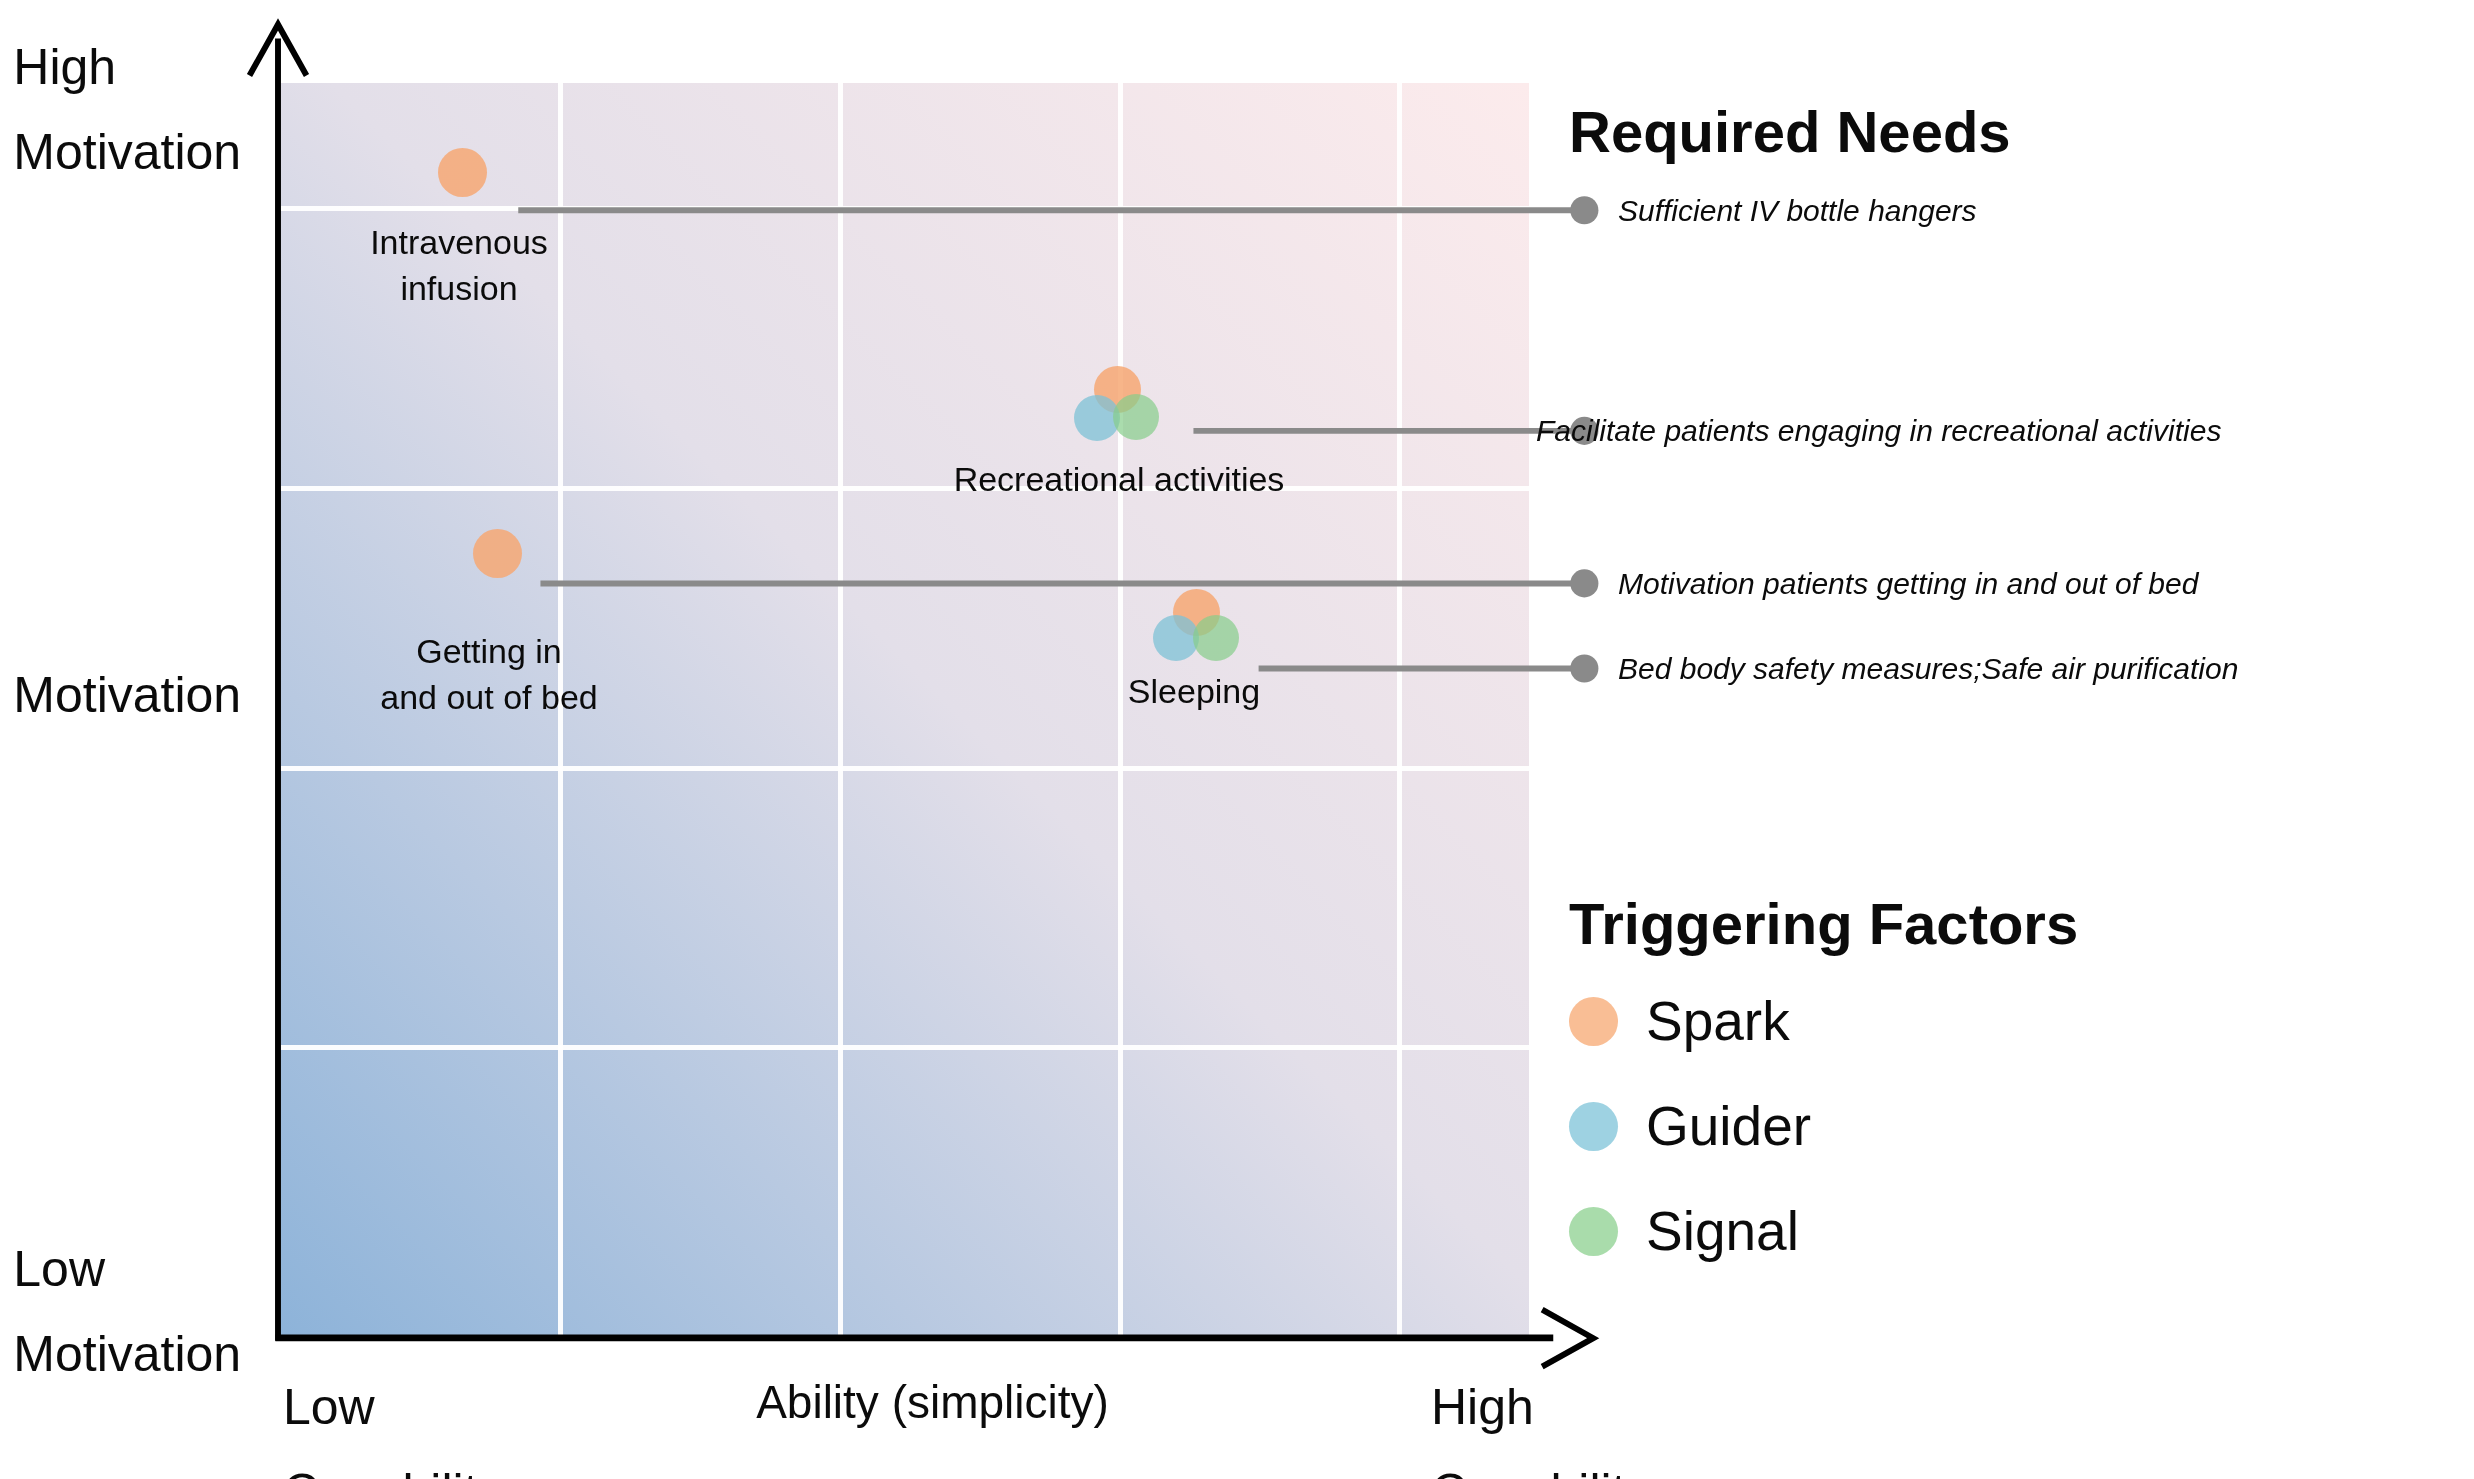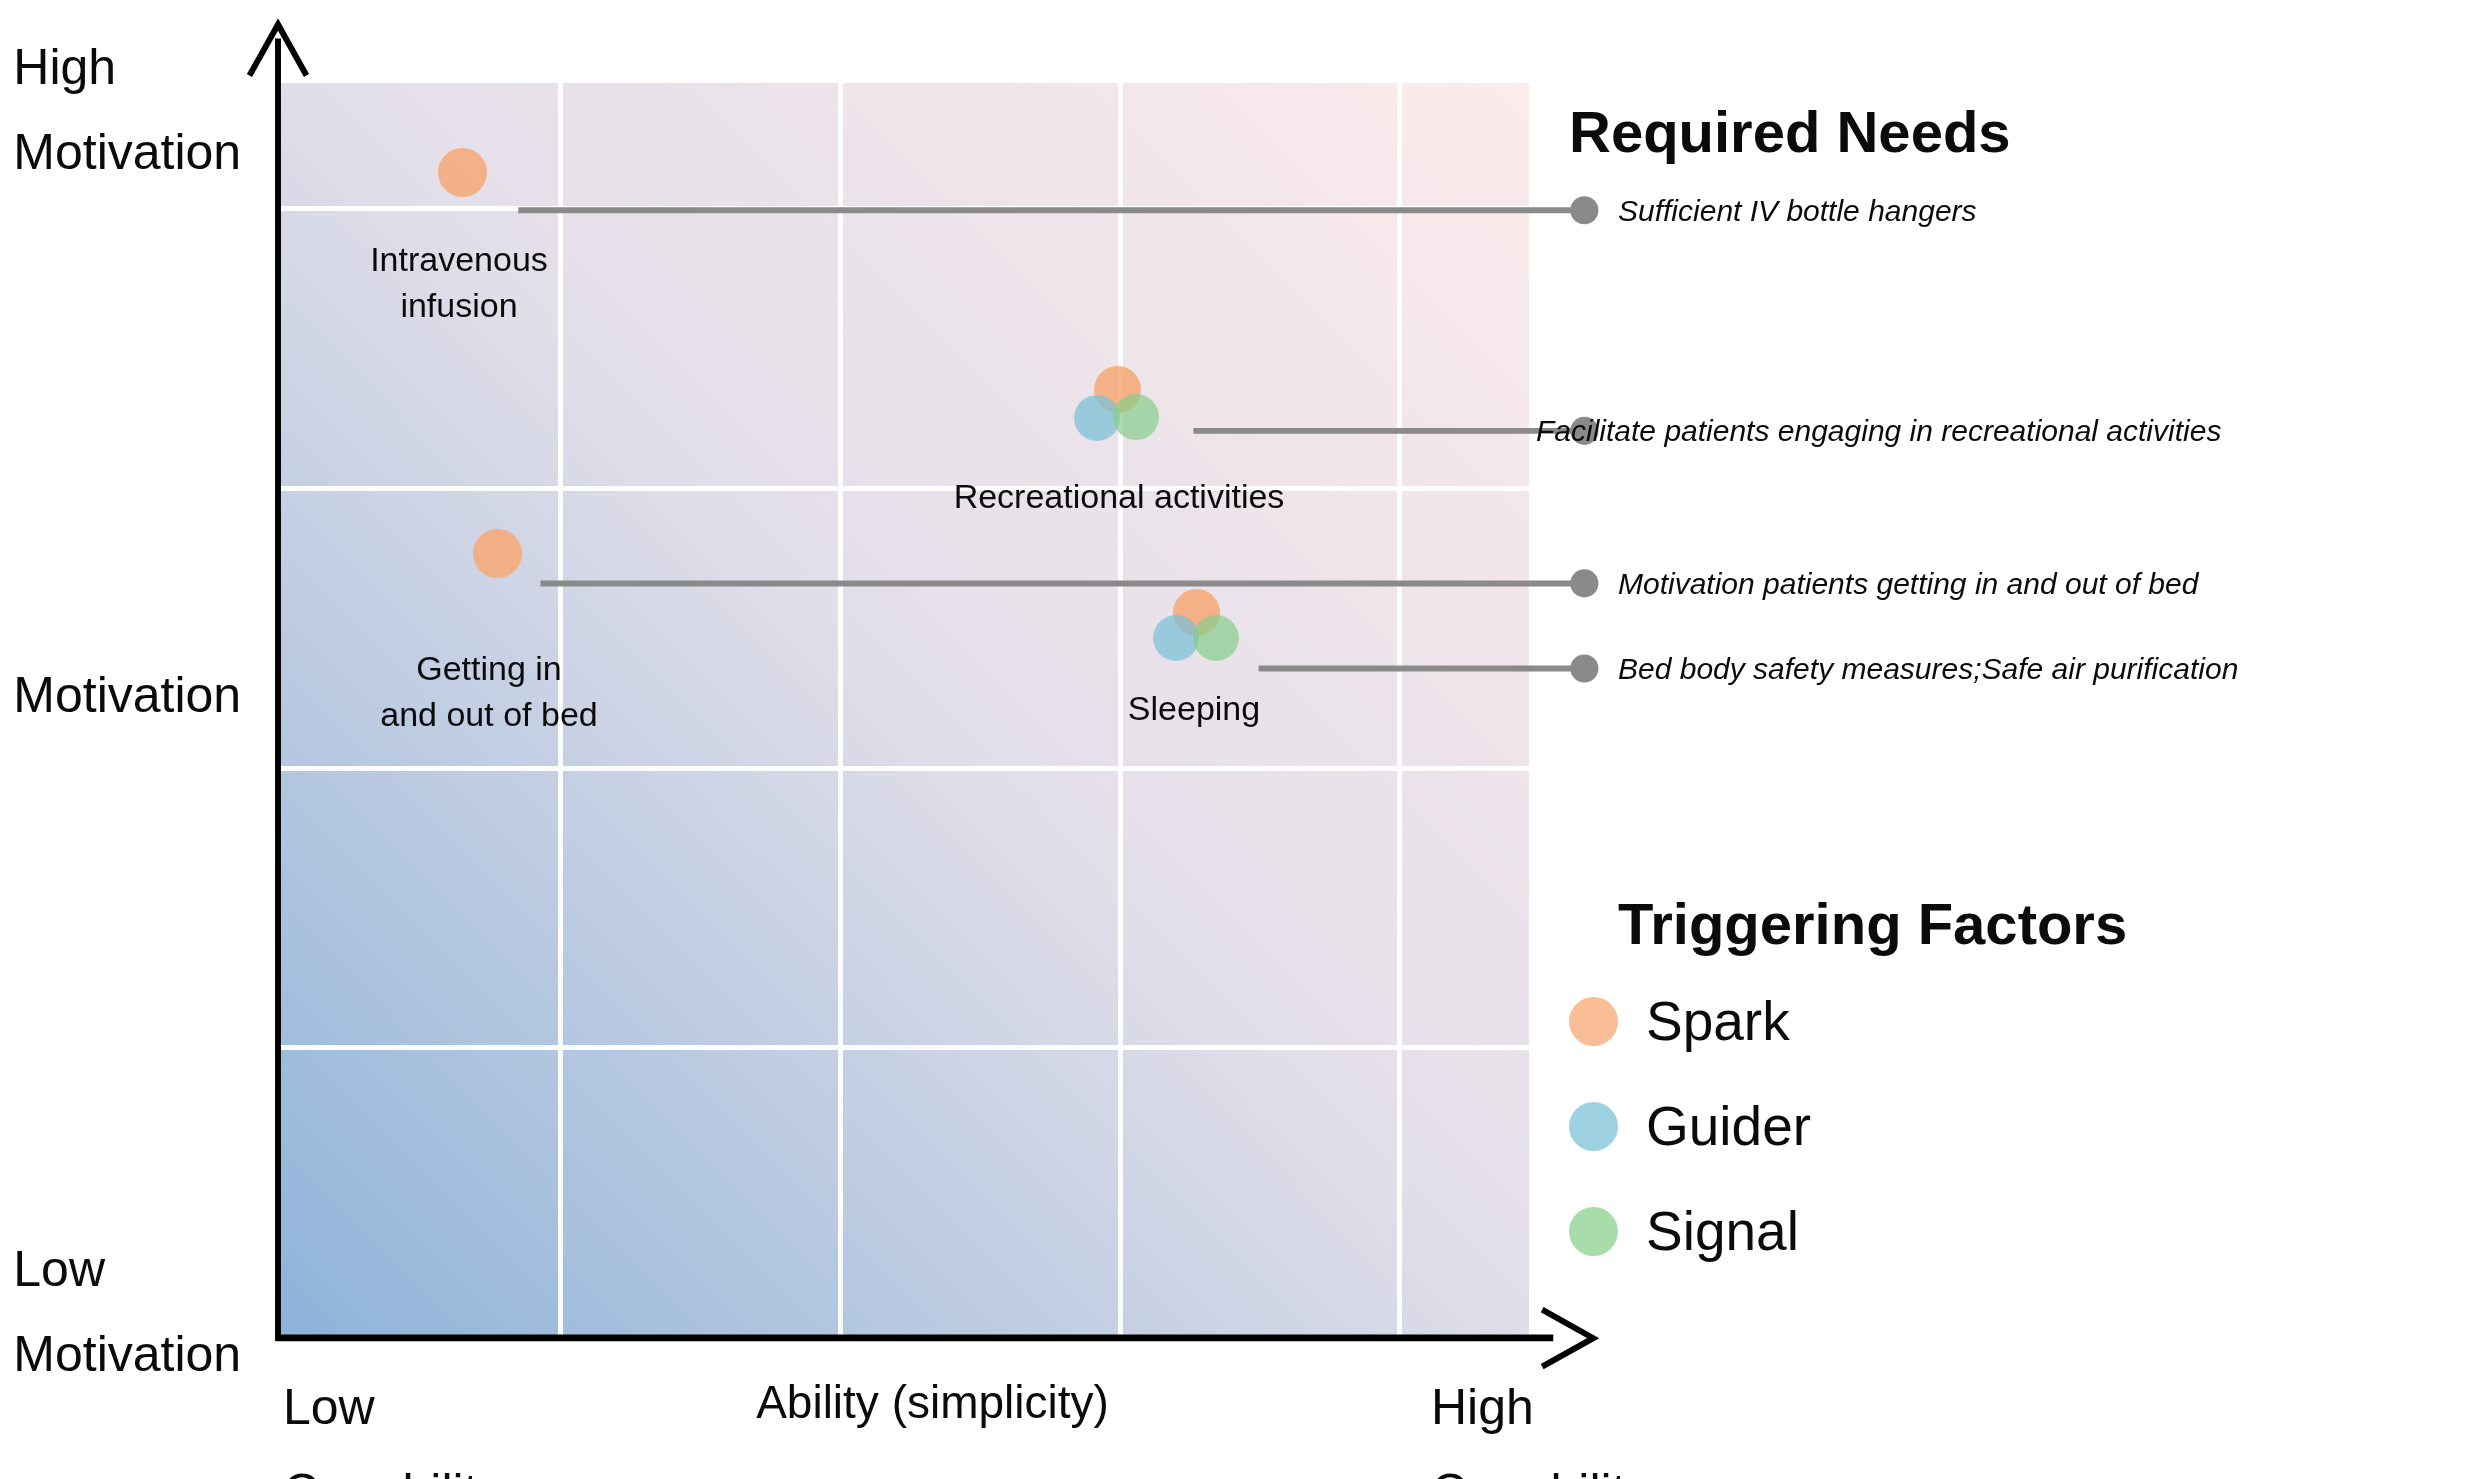--- a/index.html
+++ b/index.html
@@ -15,21 +15,21 @@
   .hgrid{position:absolute;left:0;height:5.2px;width:100%;background:rgba(255,255,255,0.95);}
 
   
   .dot{position:absolute;border-radius:50%;}
   .dot.orange{background:rgba(246,168,116,0.85);}
   .dot.blue{background:rgba(125,193,214,0.75);}
   .dot.green{background:rgba(134,205,138,0.70);}
 
   
   .axis-corner{font-size:50px;line-height:85px;}
-  .point-label{font-size:34px;line-height:46px;text-align:center;margin-top:17px;}
+  .point-label{font-size:34px;line-height:46px;text-align:center;}
   .annotation{font-size:30px;line-height:44px;font-style:italic;}
   .heading{font-size:58px;font-weight:bold;}
   .legend-label{font-size:55px;}
   svg{position:absolute;left:0;top:0;}
 </style>
 </head>
 <body>
 
 <div id="plot" class="abs">
   <div class="vgrid" style="left:277px"></div>
@@ -89,21 +89,21 @@
 <div class="abs axis-corner pre" style="left:1431px;top:1365px">High
 Capability</div>
 
 <div class="abs heading" style="left:1569px;top:98px">Required Needs</div>
 
 <div class="abs annotation" style="left:1618px;top:189px">Sufficient IV bottle hangers</div>
 <div class="abs annotation" style="left:1536px;top:409px">Facilitate patients engaging in recreational activities</div>
 <div class="abs annotation" style="left:1618px;top:562px">Motivation patients getting in and out of bed</div>
 <div class="abs annotation" style="left:1618px;top:647px">Bed body safety measures;Safe air purification</div>
 
-<div class="abs heading" style="left:1618px;top:890px">Triggering Factors</div>
+<div class="abs heading" style="left:1569px;top:890px">Triggering Factors</div>
 
 <div class="abs dot" style="left:1569px;top:997px;width:49px;height:49px;background:#F9BE95"></div>
 <div class="abs legend-label" style="left:1646px;top:989px">Spark</div>
 
 <div class="abs dot" style="left:1569px;top:1102px;width:49px;height:49px;background:#9ED2E2"></div>
 <div class="abs legend-label" style="left:1646px;top:1094px">Guider</div>
 
 <div class="abs dot" style="left:1569px;top:1207px;width:49px;height:49px;background:#A9DCAB"></div>
 <div class="abs legend-label" style="left:1646px;top:1199px">Signal</div>
 

